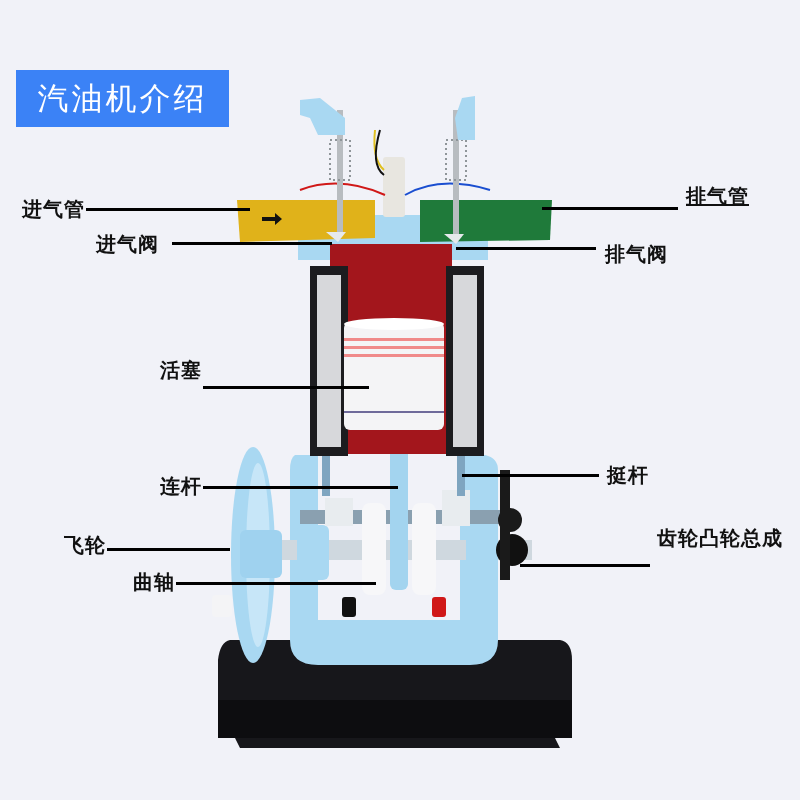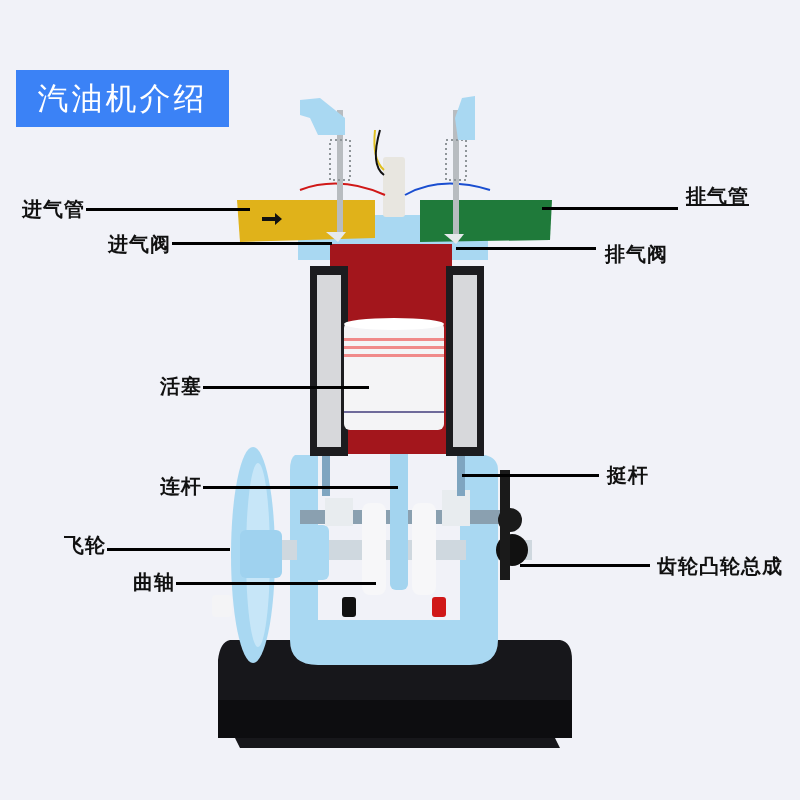--- a/index.html
+++ b/index.html
@@ -99,38 +99,38 @@
     <rect x="453" y="110" width="6" height="125" fill="#b8bcc0"></rect>
     <rect x="446" y="140" width="20" height="40" fill="none" stroke="#8f9599" stroke-width="2" stroke-dasharray="2 3"></rect>
     <path d="M462 98 L475 96 L475 140 L458 140 L455 118 Z" fill="#a9d8f2"></path>
     <path d="M444 234 L464 234 L456 244 Z" fill="#e6e9ec"></path>
   </g>
 </svg>
 
 <div class="label" style="left:22px;top:199px;">进气管</div>
 <div class="line" style="left:86px;top:208px;width:164px;"></div>
 
-<div class="label" style="left:108px;top:234px;">进气阀</div>
+<div class="label" style="left:96px;top:234px;">进气阀</div>
 <div class="line" style="left:172px;top:242px;width:160px;"></div>
 
 <div class="label" style="left:686px;top:186px;text-decoration:underline;">排气管</div>
 <div class="line" style="left:542px;top:207px;width:136px;"></div>
 
 <div class="label" style="left:605px;top:244px;">排气阀</div>
 <div class="line" style="left:456px;top:247px;width:140px;"></div>
 
-<div class="label" style="left:160px;top:376px;">活塞</div>
+<div class="label" style="left:160px;top:360px;">活塞</div>
 <div class="line" style="left:203px;top:386px;width:166px;"></div>
 
 <div class="label" style="left:160px;top:476px;">连杆</div>
 <div class="line" style="left:203px;top:486px;width:195px;"></div>
 
 <div class="label" style="left:607px;top:465px;text-align:center;">挺杆</div>
 <div class="line" style="left:462px;top:474px;width:137px;"></div>
 
 <div class="label" style="left:64px;top:535px;">飞轮</div>
 <div class="line" style="left:107px;top:548px;width:123px;"></div>
 
-<div class="label" style="left:657px;top:556px;">齿轮凸轮总成</div>
+<div class="label" style="left:657px;top:528px;">齿轮凸轮总成</div>
 <div class="line" style="left:520px;top:564px;width:130px;"></div>
 
 <div class="label" style="left:133px;top:572px;">曲轴</div>
 <div class="line" style="left:176px;top:582px;width:200px;"></div>
 
 </body></html>

